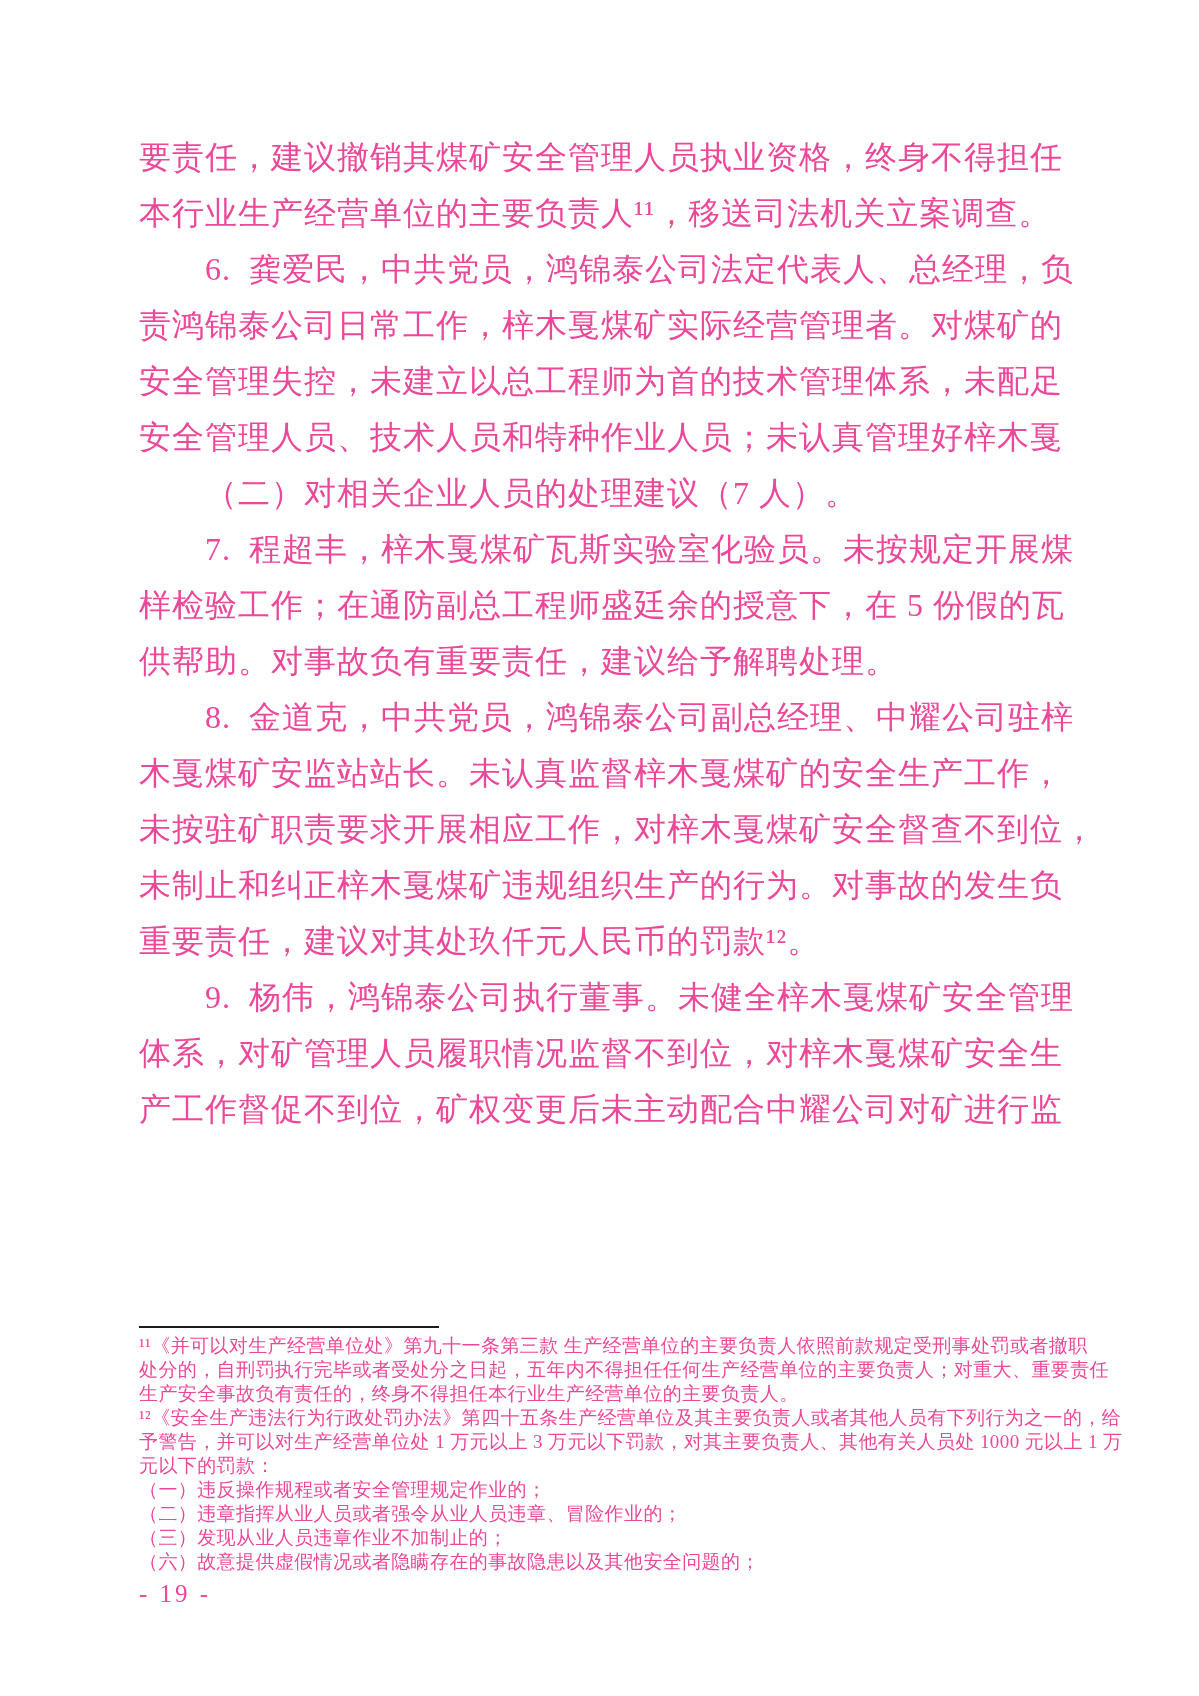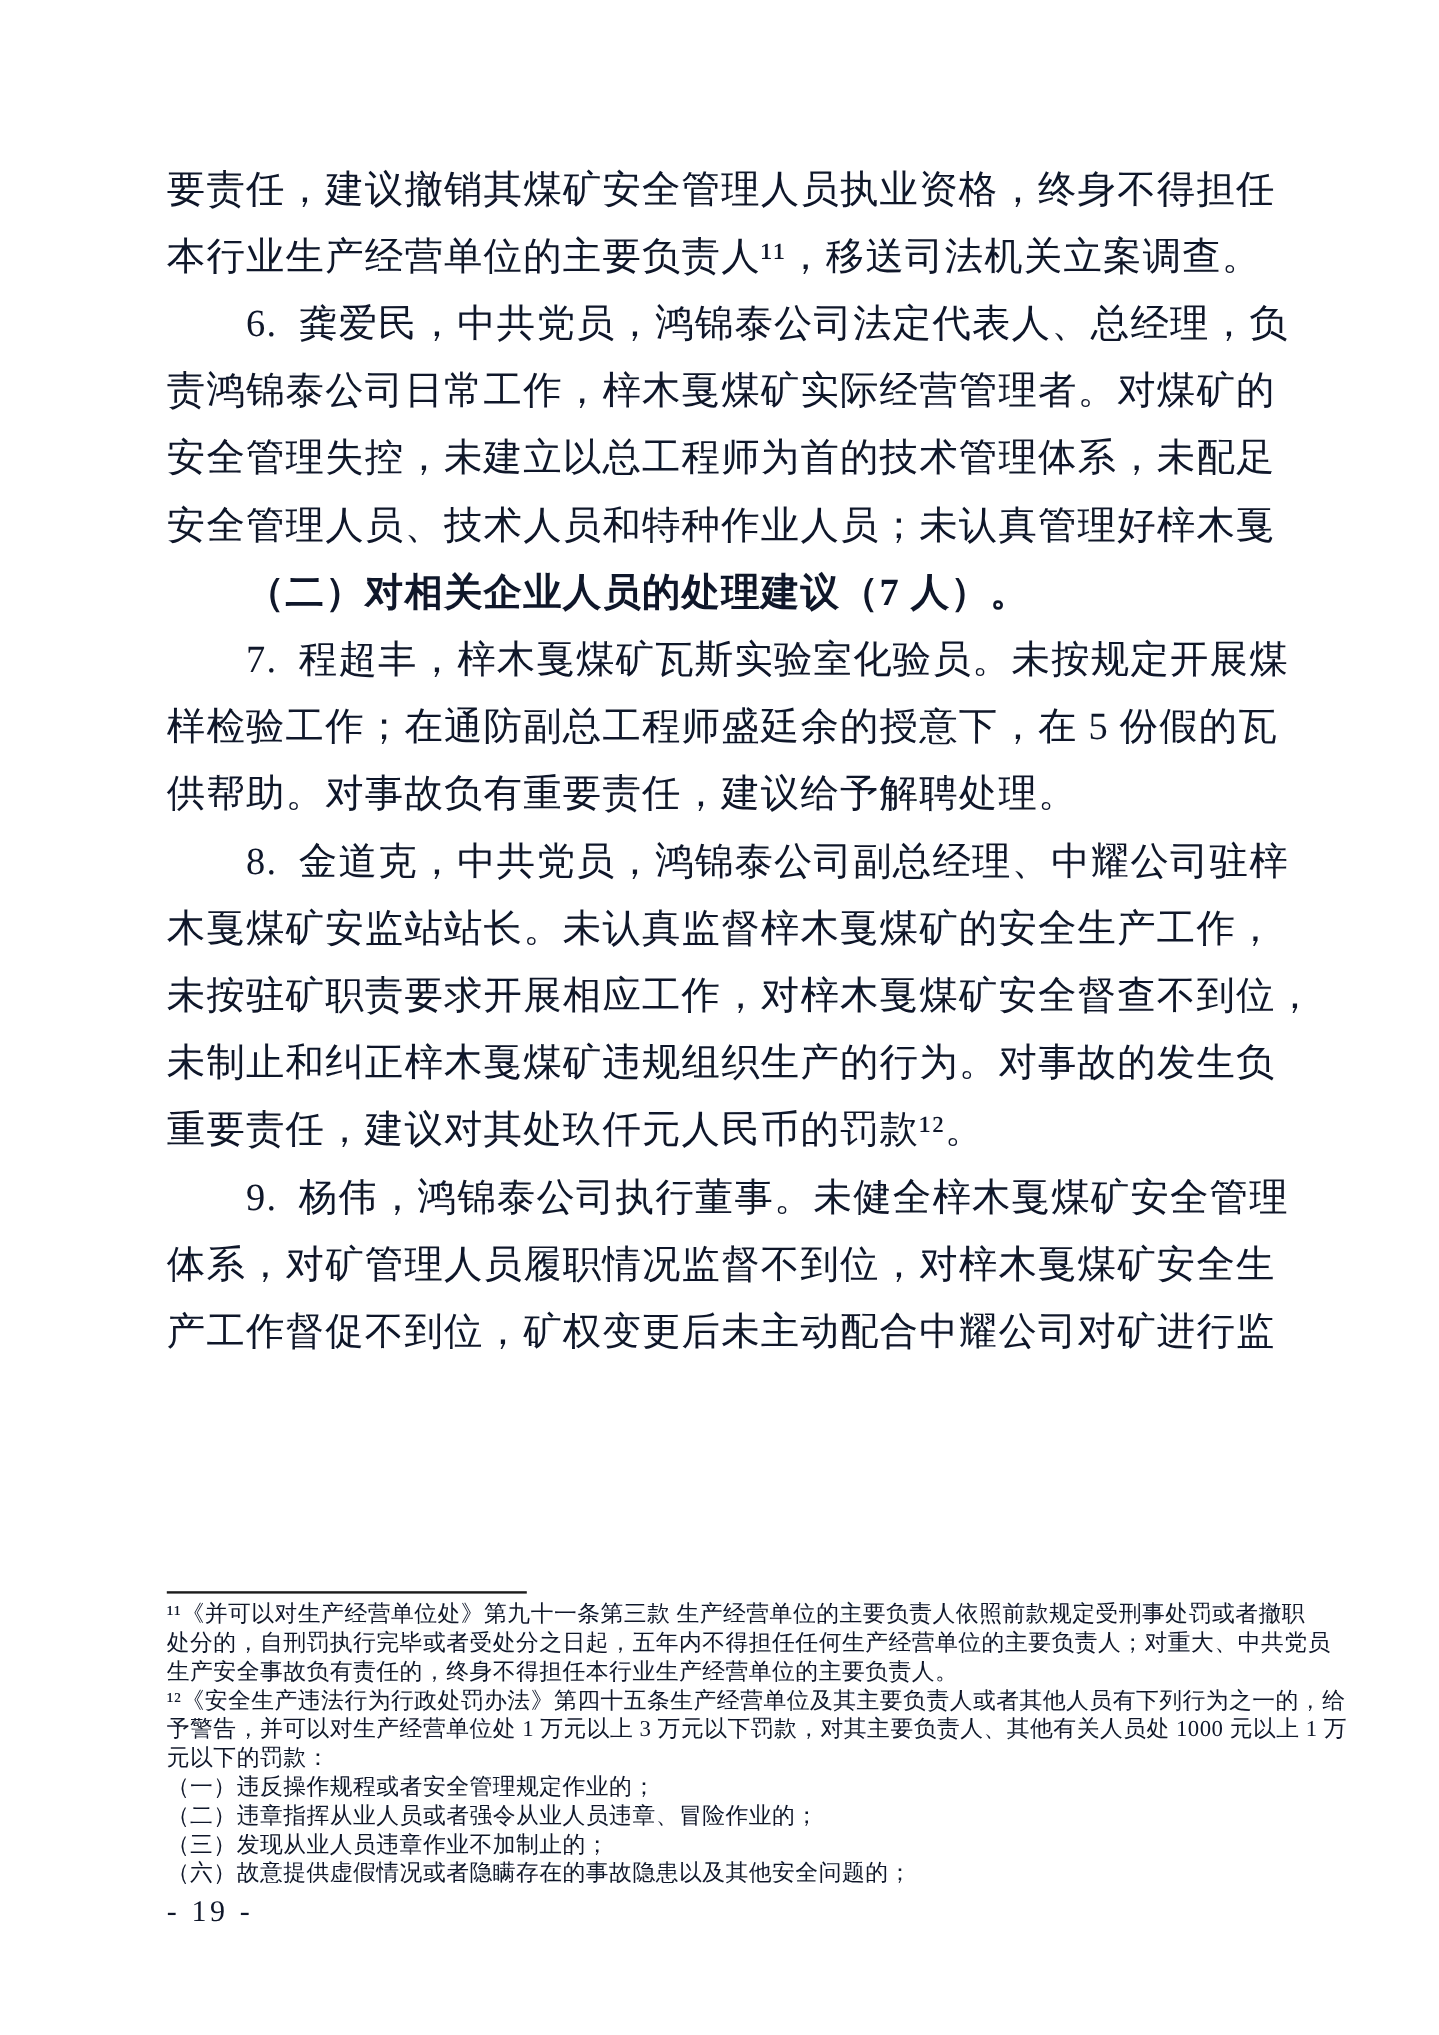--- a/index.html
+++ b/index.html
@@ -7,37 +7,37 @@
     padding: 0;
     background: #ffffff;
   }
   .page {
     position: relative;
     width: 1199px;
     height: 1696px;
     background: #ffffff;
     overflow: hidden;
     font-family: "Liberation Serif", "DejaVu Serif", serif;
-    color: #0f172a;
+    color: #ec4899;
   }
   .body-block {
     position: absolute;
     left: 139px;
     top: 129px;
     width: 924px;
   }
   .body-line {
     height: 56px;
     line-height: 56px;
     font-size: 32px;
     letter-spacing: 1px;
     white-space: pre;
   }
   .body-line.bold {
-    font-weight: bold;
+    font-weight: normal;
   }
   .footnote-separator {
     position: absolute;
     left: 139px;
     top: 1326px;
     width: 300px;
     height: 2px;
     background: #1c1c1c;
   }
   .fn-block {
@@ -87,21 +87,21 @@
       <div class="body-line">　　9.  杨伟，鸿锦泰公司执行董事。未健全梓木戛煤矿安全管理</div>
       <div class="body-line">体系，对矿管理人员履职情况监督不到位，对梓木戛煤矿安全生</div>
       <div class="body-line">产工作督促不到位，矿权变更后未主动配合中耀公司对矿进行监</div>
     </div>
 
   <div class="footnote-separator"></div>
 
   <div class="fn-block">
 
   <div class="fn-line">¹¹《并可以对生产经营单位处》第九十一条第三款 生产经营单位的主要负责人依照前款规定受刑事处罚或者撤职</div>
-      <div class="fn-line">处分的，自刑罚执行完毕或者受处分之日起，五年内不得担任任何生产经营单位的主要负责人；对重大、中共党员</div>
+      <div class="fn-line">处分的，自刑罚执行完毕或者受处分之日起，五年内不得担任任何生产经营单位的主要负责人；对重大、重要责任</div>
       <div class="fn-line">生产安全事故负有责任的，终身不得担任本行业生产经营单位的主要负责人。</div>
       <div class="fn-line">¹²《安全生产违法行为行政处罚办法》第四十五条生产经营单位及其主要负责人或者其他人员有下列行为之一的，给</div>
       <div class="fn-line">予警告，并可以对生产经营单位处 1 万元以上 3 万元以下罚款，对其主要负责人、其他有关人员处 1000 元以上 1 万</div>
       <div class="fn-line">元以下的罚款：</div>
       <div class="fn-line">（一）违反操作规程或者安全管理规定作业的；</div>
       <div class="fn-line">（二）违章指挥从业人员或者强令从业人员违章、冒险作业的；</div>
       <div class="fn-line">（三）发现从业人员违章作业不加制止的；</div>
       <div class="fn-line">（六）故意提供虚假情况或者隐瞒存在的事故隐患以及其他安全问题的；</div>
     </div>
 

